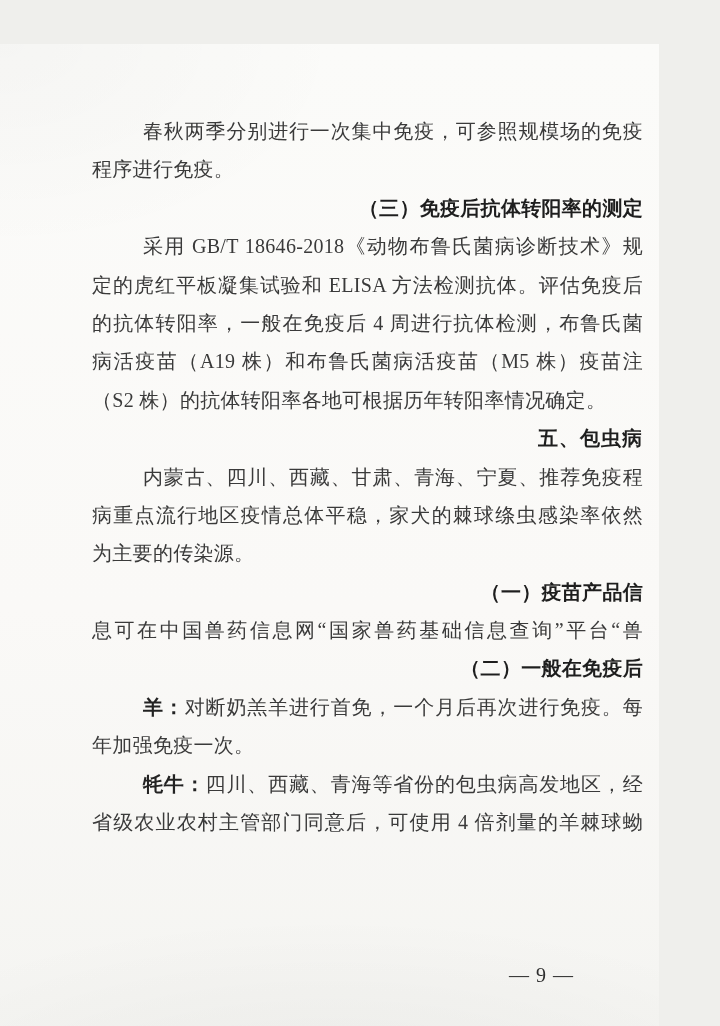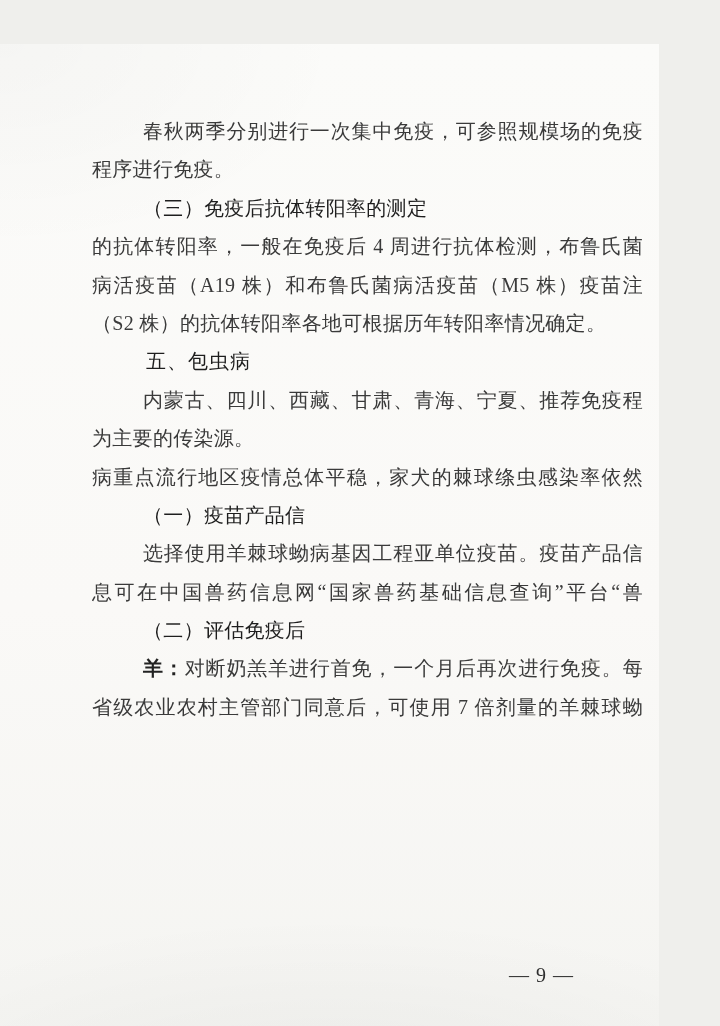--- a/index.html
+++ b/index.html
@@ -45,23 +45,24 @@
   .line.last {
     text-align-last: left;
   }
   .line.indent {
     text-indent: 51px;
   }
   .h-kai, .h-hei {
     height: 38.4px;
     line-height: 38.4px;
     text-indent: 51px;
-    font-weight: 400;
+    font-weight: 700;
     color: #1e1e1e;
     overflow: hidden;
+    text-align: right;
   }
   .h-hei {
     font-family: "Liberation Sans", "DejaVu Sans", sans-serif;
     letter-spacing: 1px;
     text-indent: 54px;
   }
   strong.lead {
     font-weight: 700;
     color: #222222;
   }
@@ -80,37 +81,40 @@
 <body>
 
 <div class="page" style="color: rgb(58, 58, 58);">
   <main class="content">
       <div class="block">
         <div class="line indent">春秋两季分别进行一次集中免疫，可参照规模场的免疫</div>
         <div class="line last">程序进行免疫。</div>
       </div>
       <div class="block h-kai">（三）免疫后抗体转阳率的测定</div>
       <div class="block">
+        <div class="line indent">采用 GB/T 18646-2018《动物布鲁氏菌病诊断技术》规</div>
+        <div class="line">定的虎红平板凝集试验和 ELISA 方法检测抗体。评估免疫后</div>
         <div class="line">的抗体转阳率，一般在免疫后 4 周进行抗体检测，布鲁氏菌</div>
         <div class="line">病活疫苗（A19 株）和布鲁氏菌病活疫苗（M5 株）疫苗注</div>
         <div class="line last">（S2 株）的抗体转阳率各地可根据历年转阳率情况确定。</div>
       </div>
       <div class="block h-hei">五、包虫病</div>
       <div class="block">
         <div class="line indent">内蒙古、四川、西藏、甘肃、青海、宁夏、推荐免疫程序</div>
+        <div class="line">病重点流行地区疫情总体平稳，家犬的棘球绦虫感染率依然</div>
         <div class="line last">为主要的传染源。</div>
-        <div class="line">病重点流行地区疫情总体平稳，家犬的棘球绦虫感染率依然</div>
       </div>
       <div class="block h-kai">（一）疫苗产品信</div>
       <div class="block">
-        <div class="line indent">选择使用羊棘球蚴病基因工程亚单位疫苗。疫苗产品信</div>
         <div class="line">息可在中国兽药信息网“国家兽药基础信息查询”平台“兽</div>
       </div>
-      <div class="block h-kai">（二）评估免疫后</div>
+      <div class="block h-kai">（二）一般在免疫后</div>
       <div class="block">
         <div class="line indent"><strong class="lead">羊：</strong>对断奶羔羊进行首免，一个月后再次进行免疫。每</div>
+        <div class="line last">年加强免疫一次。</div>
       </div>
       <div class="block">
-        <div class="line">省级农业农村主管部门同意后，可使用 7 倍剂量的羊棘球蚴</div>
+        <div class="line indent"><strong class="lead">牦牛：</strong>四川、西藏、青海等省份的包虫病高发地区，经</div>
+        <div class="line">省级农业农村主管部门同意后，可使用 4 倍剂量的羊棘球蚴</div>
       </div>
     </main>
   <div class="page-number">— 9 —</div>
 </div>
 
 </body></html>

